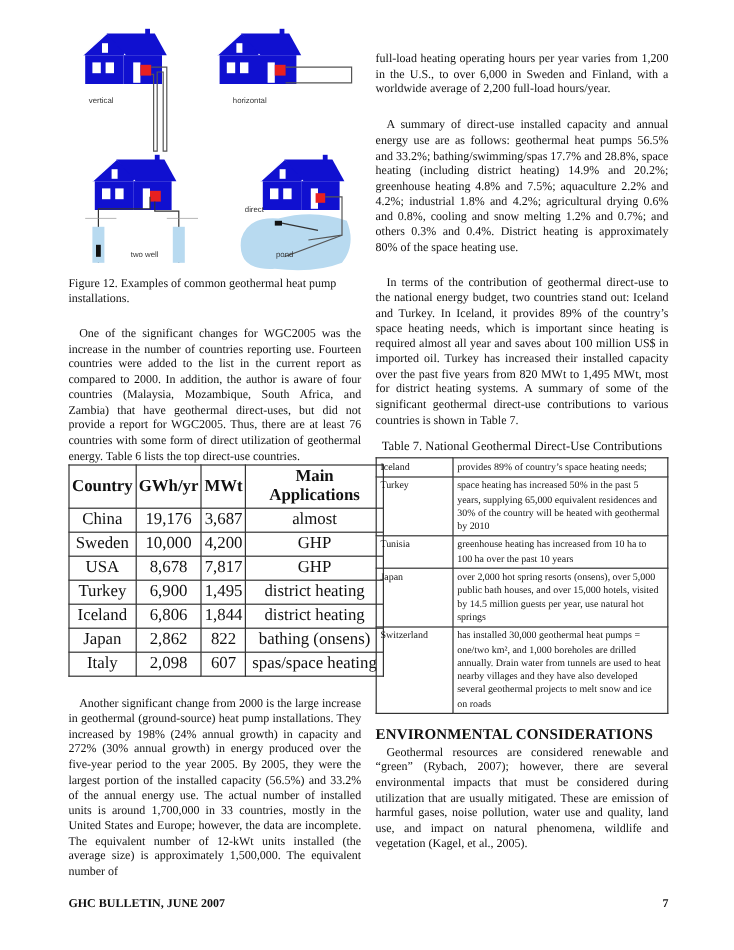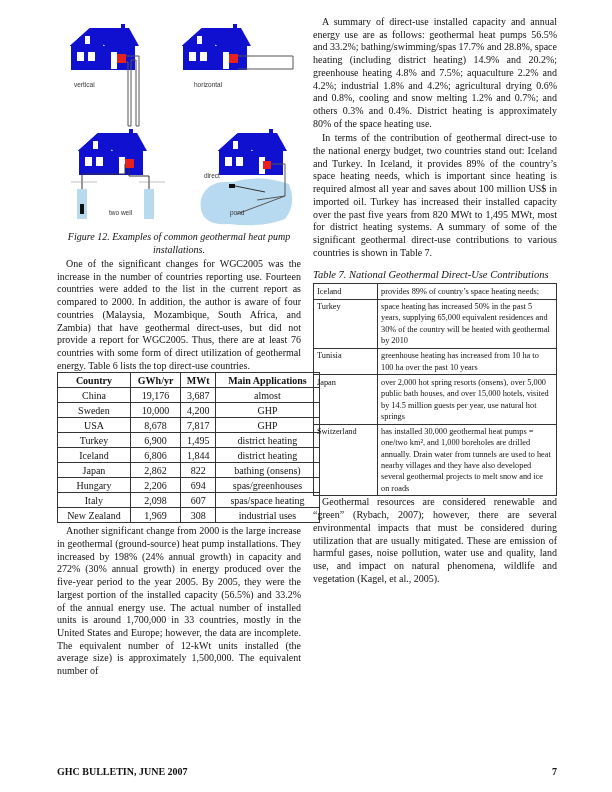--- a/index.html
+++ b/index.html
@@ -3,32 +3,32 @@
 <meta charset="utf-8">
 <style>
   html, body { margin:0; padding:0; background:#fff; }
   body { width:612px; height:792px; position:relative; overflow:hidden;
          font-family:"Liberation Serif", serif; color:#111; }
   .col { position:absolute; top:14px; width:244px; }
   .col.left { left:57px; }
   .col.right { left:313px; width:244px; }
   p { margin:0; font-size:10px; line-height:12.7px; text-align:justify; }
   p.indent { text-indent:9px; }
-  .para-gap { margin-top:2px; }
+  .para-gap { margin-top:17px; }
   .figure { position:relative; width:244px; height:214px; }
-  .fig-caption { font-style:italic; font-size:10px; line-height:12.5px; margin-top:3px;text-align:center; }
-  .table-title { font-style:italic; font-size:10.5px; margin:10px 0 3px 0; }
-  table.t6 { border-collapse:collapse; width:263px; font-size:10px; }
+  .fig-caption { font-size:10px; line-height:12.5px; margin-top:3px; }
+  .table-title { font-size:10.5px; margin:10px 0 3px 0;text-align:center; }
+  table.t6 { border-collapse:collapse; width:263px; font-size:14px; }
   table.t6 th, table.t6 td { border:1px solid #333; text-align:center; padding:1.5px 2px; height:11px; }
   table.t6 th { font-weight:bold; }
   table.t7 { border-collapse:collapse; width:244px; font-size:8.3px; line-height:11.3px; }
   table.t7 td { border:1px solid #333; vertical-align:top; padding:1.5px 3px; text-align:left; }
   table.t7 td.country { width:57px; }
   h2 { font-size:12.5px; font-weight:bold; margin:10px 0 2px 0; letter-spacing:0.1px; }
-  .footer { position:absolute; top:748px; left:57px; width:500px; font-weight:bold; font-size:10px;margin-top:18px; }
+  .footer { position:absolute; top:748px; left:57px; width:500px; font-weight:bold; font-size:10px; }
   .footer .page { position:absolute; right:0; top:0; }
   .fig-label { position:absolute; font-family:"Liberation Sans", sans-serif; font-size:6.5px; color:#333; }
 </style>
 </head>
 <body>
 
 <div class="col left">
   <div class="figure">
     <svg width="244" height="214" viewBox="0 0 244 214">
       <defs>
@@ -122,44 +122,33 @@
           <td>1,844</td>
           <td>district heating</td>
         </tr>
       <tr>
           <td>Japan</td>
           <td>2,862</td>
           <td>822</td>
           <td>bathing (onsens)</td>
         </tr>
       <tr>
-          <td>Hungary</td>
-          <td>2,206</td>
-          <td>694</td>
-          <td>spas/greenhouses</td>
-        </tr>
-      <tr>
           <td>Italy</td>
           <td>2,098</td>
           <td>607</td>
           <td>spas/space heating</td>
-        </tr>
-      <tr>
-          <td>New Zealand</td>
-          <td>1,969</td>
-          <td>308</td>
-          <td>industrial uses</td>
         </tr>
     </tbody>
   </table>
 
   <p class="indent para-gap">Another significant change from 2000 is the large increase in geothermal (ground-source) heat pump installations. They increased by 198% (24% annual growth) in capacity and 272% (30% annual growth) in energy produced over the five-year period to the year 2005. By 2005, they were the largest portion of the installed capacity (56.5%) and 33.2% of the annual energy use. The actual number of installed units is around 1,700,000 in 33 countries, mostly in the United States and Europe; however, the data are incomplete. The equivalent number of 12-kWt units installed (the average size) is approximately 1,500,000. The equivalent number of</p>
 </div>
 
 <div class="col right">
+  <p style="margin-top:30px;">full-load heating operating hours per year varies from 1,200 in the U.S., to over 6,000 in Sweden and Finland, with a worldwide average of 2,200 full-load hours/year.</p>
   <p class="indent para-gap">A summary of direct-use installed capacity and annual energy use are as follows: geothermal heat pumps 56.5% and 33.2%; bathing/swimming/spas 17.7% and 28.8%, space heating (including district heating) 14.9% and 20.2%; greenhouse heating 4.8% and 7.5%; aquaculture 2.2% and 4.2%; industrial 1.8% and 4.2%; agricultural drying 0.6% and 0.8%, cooling and snow melting 1.2% and 0.7%; and others 0.3% and 0.4%. District heating is approximately 80% of the space heating use.</p>
   <p class="indent para-gap">In terms of the contribution of geothermal direct-use to the national energy budget, two countries stand out: Iceland and Turkey. In Iceland, it provides 89% of the country’s space heating needs, which is important since heating is required almost all year and saves about 100 million US$ in imported oil. Turkey has increased their installed capacity over the past five years from 820 MWt to 1,495 MWt, most for district heating systems. A summary of some of the significant geothermal direct-use contributions to various countries is shown in Table 7.</p>
 
   <div class="table-title">Table 7. National Geothermal Direct-Use Contributions</div>
   <table class="t7">
     <tbody>
       <tr>
           <td class="country">Iceland</td>
           <td>provides 89% of country’s space heating needs;</td>
         </tr>
@@ -175,19 +164,20 @@
           <td class="country">Japan</td>
           <td>over 2,000 hot spring resorts (onsens), over 5,000 public bath houses, and over 15,000 hotels, visited by 14.5 million guests per year, use natural hot springs</td>
         </tr>
       <tr>
           <td class="country">Switzerland</td>
           <td>has installed 30,000 geothermal heat pumps = one/two km², and 1,000 boreholes are drilled annually. Drain water from tunnels are used to heat nearby villages and they have also developed several geothermal projects to melt snow and ice on roads</td>
         </tr>
     </tbody>
   </table>
 
+  <h2>ENVIRONMENTAL CONSIDERATIONS</h2>
   <p class="indent">Geothermal resources are considered renewable and “green” (Rybach, 2007); however, there are several environmental impacts that must be considered during utilization that are usually mitigated. These are emission of harmful gases, noise pollution, water use and quality, land use, and impact on natural phenomena, wildlife and vegetation (Kagel, et al., 2005).</p>
 </div>
 
 <div class="footer">
   <span>GHC BULLETIN, JUNE 2007</span>
   <span class="page">7</span>
 </div>
 
 </body></html>

